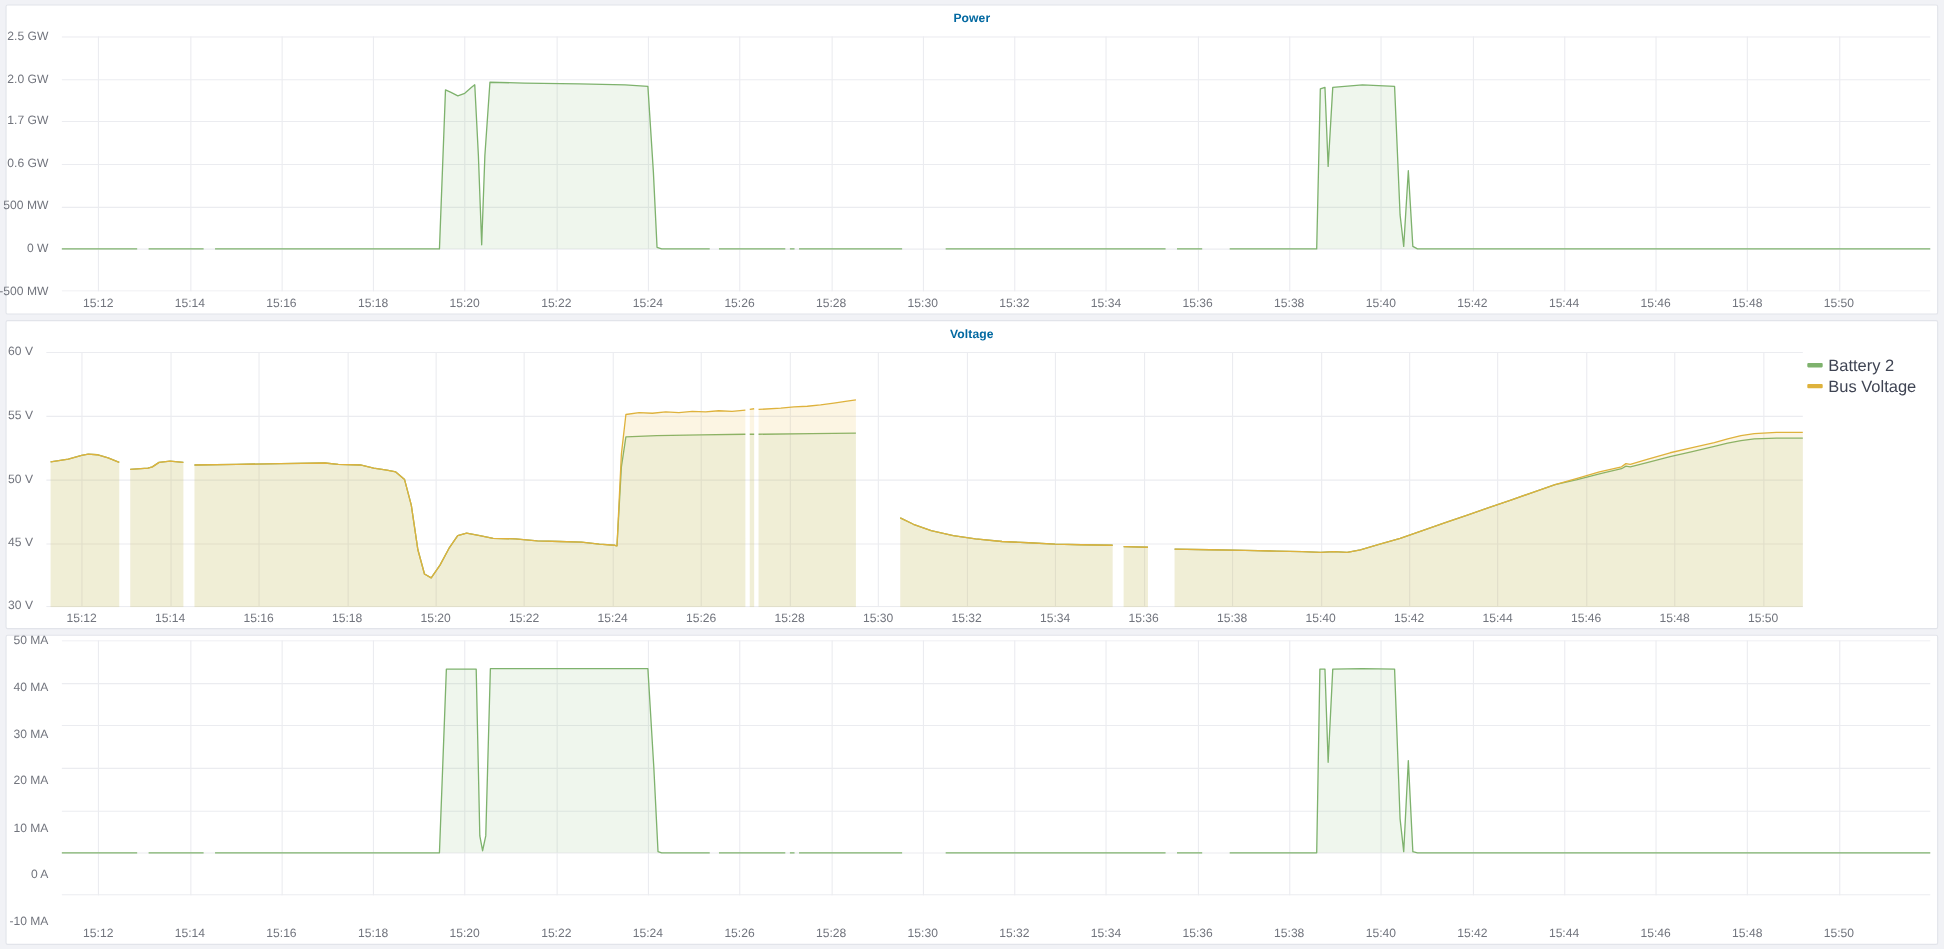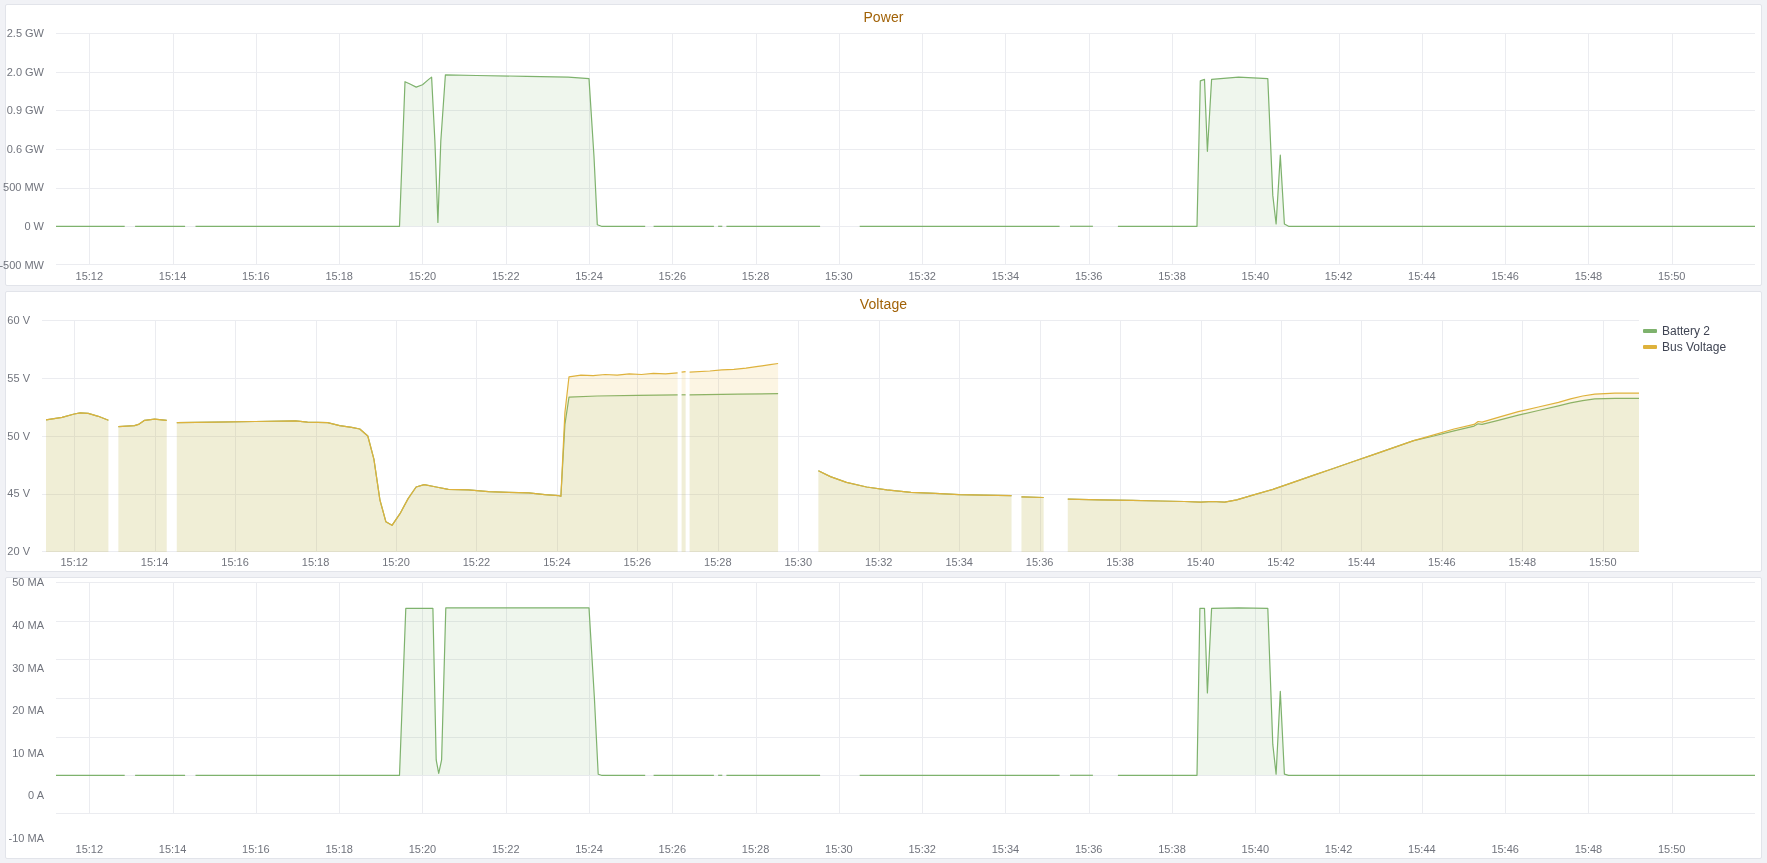--- a/index.html
+++ b/index.html
@@ -21,21 +21,21 @@
     border:1px solid #e2e4ea;
     border-radius:2px;
     display:flex;flex-direction:column;
     position:relative;
   }
   .panel-header{
     height:24px;flex:none;
     display:flex;align-items:center;justify-content:center;
   }
   .panel-title{
-    font-size:14px;font-weight:400;color:#a16207;letter-spacing:.1px;
+    font-size:11px;font-weight:700;color:#0369a1;letter-spacing:.1px;
   }
   .panel-body{flex:1;position:relative;min-height:0;}
   .ycol{
     position:absolute;top:4px;bottom:20px;left:0;
   }
   .panel.wideaxis .ycol{width:44px;}
   .panel.narrowaxis .ycol{width:30px;}
   .ytick{
     position:absolute;right:6px;transform:translateY(-50%);
     font-size:11px;color:#71747d;white-space:nowrap;
@@ -60,37 +60,37 @@
     display:flex;flex-direction:column;gap:2px;
   }
   .legend-item{
     display:flex;align-items:center;gap:5px;
     cursor:pointer;
   }
   .legend-swatch{
     width:14px;height:4px;border-radius:1px;flex:none;
   }
   .legend-label{
-    font-size:12px;color:#3f4453;white-space:nowrap;
+    font-size:15px;color:#3f4453;white-space:nowrap;
   }
 </style>
 </head>
 <body>
 
 <div class="page">
 
   <div class="panel wideaxis">
     <div class="panel-header">
       <span class="panel-title">Power</span>
     </div>
     <div class="panel-body">
       <div class="ycol">
           <div class="ytick" style="top: 0%;">2.5 GW</div>
           <div class="ytick" style="top: 16.6667%;">2.0 GW</div>
-          <div class="ytick" style="top: 33.3333%;">0.9 GW</div>
+          <div class="ytick" style="top: 33.3333%;">1.7 GW</div>
           <div class="ytick" style="top: 50%;">0.6 GW</div>
           <div class="ytick" style="top: 66.6667%;">500 MW</div>
           <div class="ytick" style="top: 83.3333%;">0 W</div>
           <div class="ytick" style="top: 100%; padding-left: 44px;">-500 MW</div>
         </div>
       <div class="plot">
           <svg width="1699" height="232">
             <line x1="33.5" y1="0" x2="33.5" y2="232" stroke="#ebecf0" stroke-width="1"></line>
             <line x1="117.5" y1="0" x2="117.5" y2="232" stroke="#ebecf0" stroke-width="1"></line>
             <line x1="200.5" y1="0" x2="200.5" y2="232" stroke="#ebecf0" stroke-width="1"></line>
@@ -166,21 +166,21 @@
   <div class="panel narrowaxis">
     <div class="panel-header">
       <span class="panel-title">Voltage</span>
     </div>
     <div class="panel-body">
       <div class="ycol">
           <div class="ytick" style="top: 0%;">60 V</div>
           <div class="ytick" style="top: 25%;">55 V</div>
           <div class="ytick" style="top: 50%;">50 V</div>
           <div class="ytick" style="top: 75%;">45 V</div>
-          <div class="ytick" style="top: 100%;">20 V</div>
+          <div class="ytick" style="top: 100%;">30 V</div>
         </div>
       <div class="plot">
           <svg width="1597" height="232">
             <line x1="32.5" y1="0" x2="32.5" y2="232" stroke="#ebecf0" stroke-width="1"></line>
             <line x1="113.5" y1="0" x2="113.5" y2="232" stroke="#ebecf0" stroke-width="1"></line>
             <line x1="193.5" y1="0" x2="193.5" y2="232" stroke="#ebecf0" stroke-width="1"></line>
             <line x1="274.5" y1="0" x2="274.5" y2="232" stroke="#ebecf0" stroke-width="1"></line>
             <line x1="354.5" y1="0" x2="354.5" y2="232" stroke="#ebecf0" stroke-width="1"></line>
             <line x1="434.5" y1="0" x2="434.5" y2="232" stroke="#ebecf0" stroke-width="1"></line>
             <line x1="515.5" y1="0" x2="515.5" y2="232" stroke="#ebecf0" stroke-width="1"></line>

